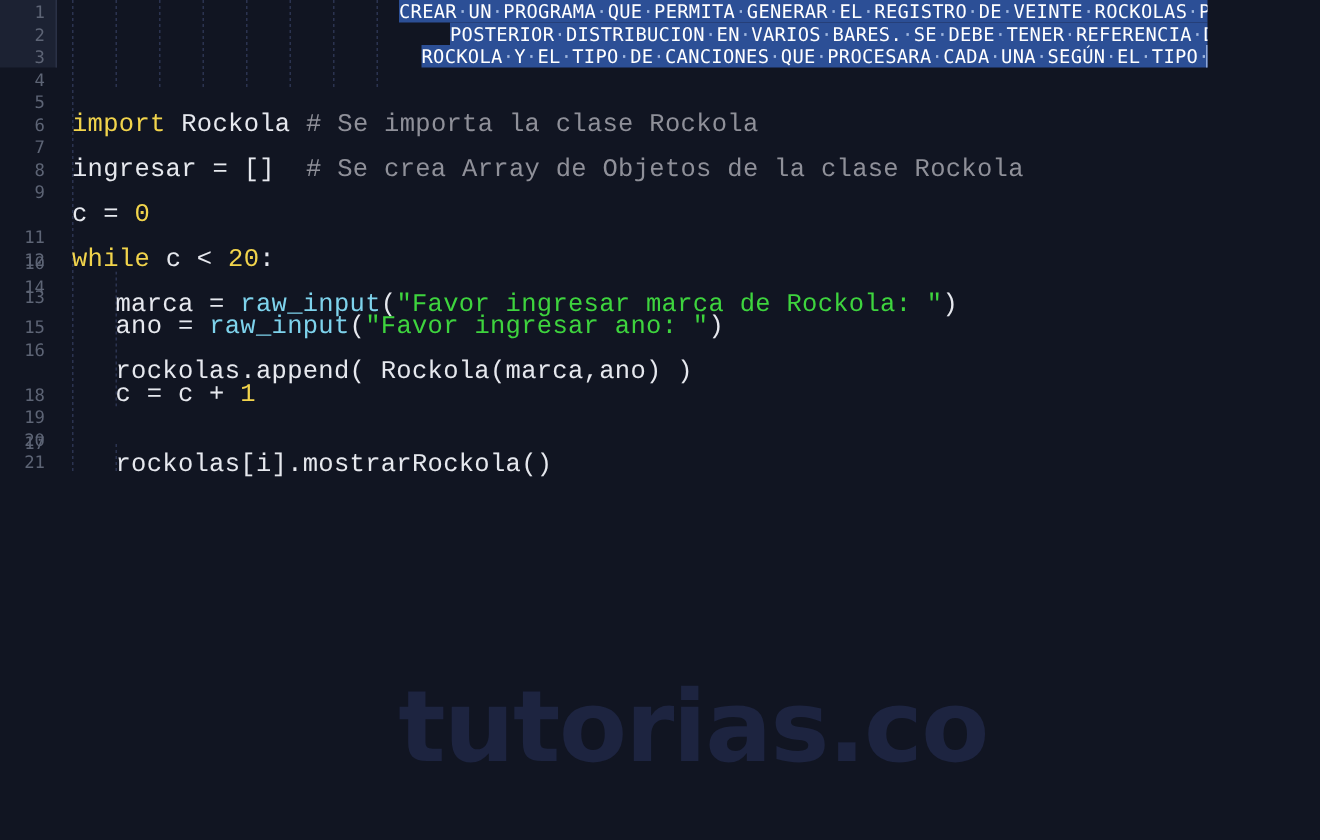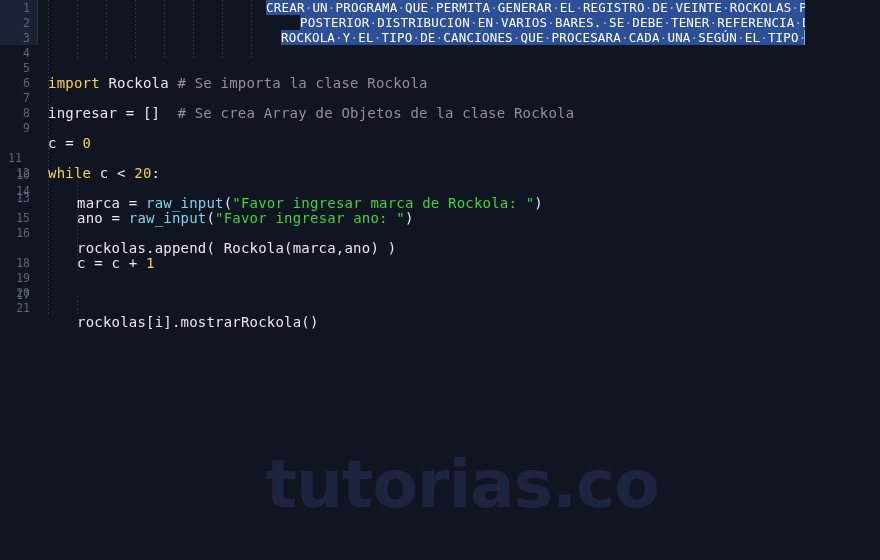--- a/index.html
+++ b/index.html
@@ -86,24 +86,25 @@
     left:0; top:0;
     width:880px; height:560px;
     z-index:4;
     overflow:hidden;
   }
   .code-line {
     position:absolute;
     left:48px;
     height:15px;
     line-height:15px;
-    font-size:14px;
+    font-size:17px;
     white-space:pre;
     color:#e6e8ee;
     letter-spacing:0.2px;
+    font-family:Liberation Mono, monospace;
   }
 
   
   .sel-line {
     position:absolute;
     height:15px;
     line-height:15px;
     font-size:12.5px;
     white-space:pre;
     color:#ffffff;
@@ -163,21 +164,21 @@
   <div class="gutter-num" style="top: 1px;">1</div>
       <div class="gutter-num" style="top: 16px;">2</div>
       <div class="gutter-num" style="top: 31px;">3</div>
       <div class="gutter-num" style="top: 46px;">4</div>
       <div class="gutter-num" style="top: 61px;">5</div>
       <div class="gutter-num" style="top: 76px;">6</div>
       <div class="gutter-num" style="top: 91px;">7</div>
       <div class="gutter-num" style="top: 106px;">8</div>
       <div class="gutter-num" style="top: 121px;">9</div>
       <div class="gutter-num" style="top: 136px; margin-top: 32px;">10</div>
-      <div class="gutter-num" style="top: 151px; text-align: center;">11</div>
+      <div class="gutter-num" style="top: 151px;">11</div>
       <div class="gutter-num" style="top: 166px;">12</div>
       <div class="gutter-num" style="top: 181px; margin-top: 10px;">13</div>
       <div class="gutter-num" style="top: 184px;">14</div>
       <div class="gutter-num" style="top: 211px;">15</div>
       <div class="gutter-num" style="top: 226px;">16</div>
       <div class="gutter-num" style="top: 241px; margin-top: 47px;">17</div>
       <div class="gutter-num" style="top: 256px;">18</div>
       <div class="gutter-num" style="top: 271px;">19</div>
       <div class="gutter-num" style="top: 286px;">20</div>
       <div class="gutter-num" style="top: 301px;">21</div>
@@ -202,16 +203,16 @@
 
     <div class="code-line" style="top:196px;left:77px"><span class="pl">marca = </span><span class="fn">raw_input</span><span class="op">(</span><span class="str">"Favor ingresar marca de Rockola: "</span><span class="op">)</span></div>
 
     <div class="code-line" style="top:211px;left:77px"><span class="pl">ano = </span><span class="fn">raw_input</span><span class="op">(</span><span class="str">"Favor ingresar ano: "</span><span class="op">)</span></div>
 
     <div class="code-line" style="top:241px;left:77px"><span class="pl">rockolas.append( Rockola(marca,ano) )</span></div>
 
     <div class="code-line" style="top:256px;left:77px"><span class="pl">c = c + </span><span class="num">1</span></div>
 
 
-    <div class="code-line" style="top:315px;left:77px"><span class="pl">rockolas[i].mostrarRockola()</span></div>
+    <div class="code-line" style="top:303px;left:77px"><span class="pl">rockolas[i].mostrarRockola()</span></div>
 
   </div>
 </div>
 
 </body></html>

